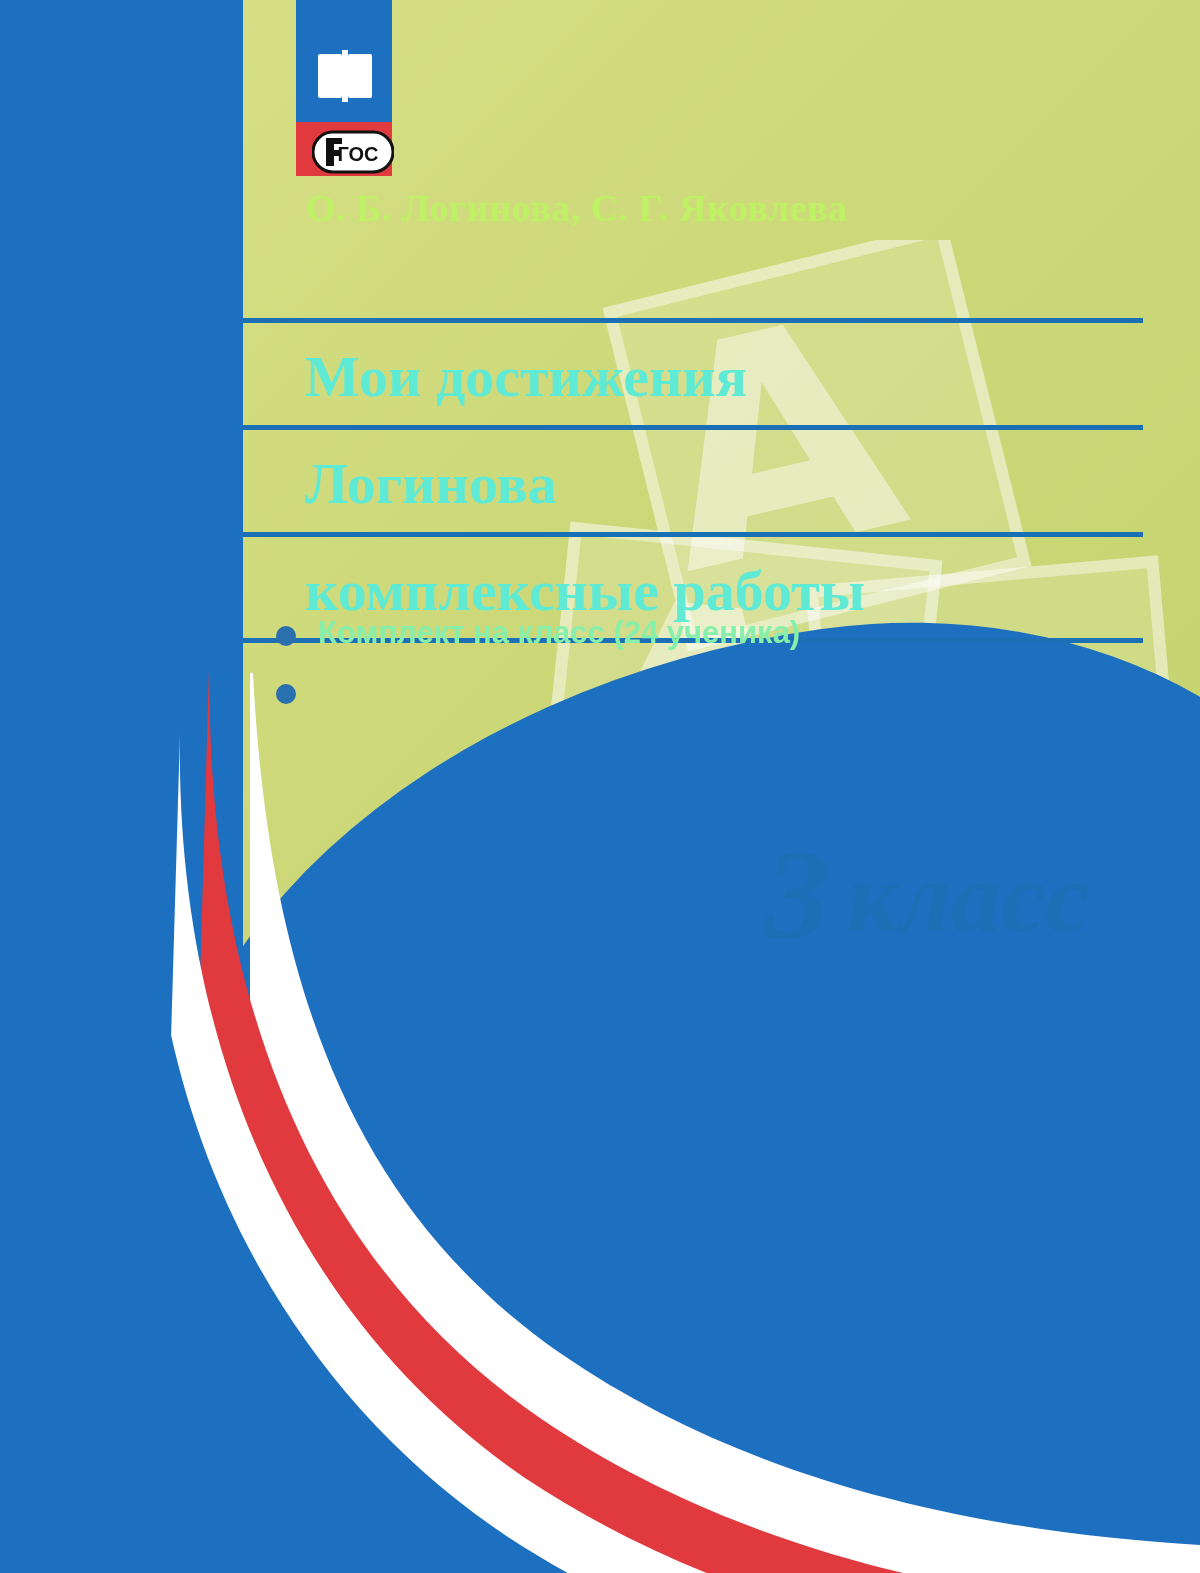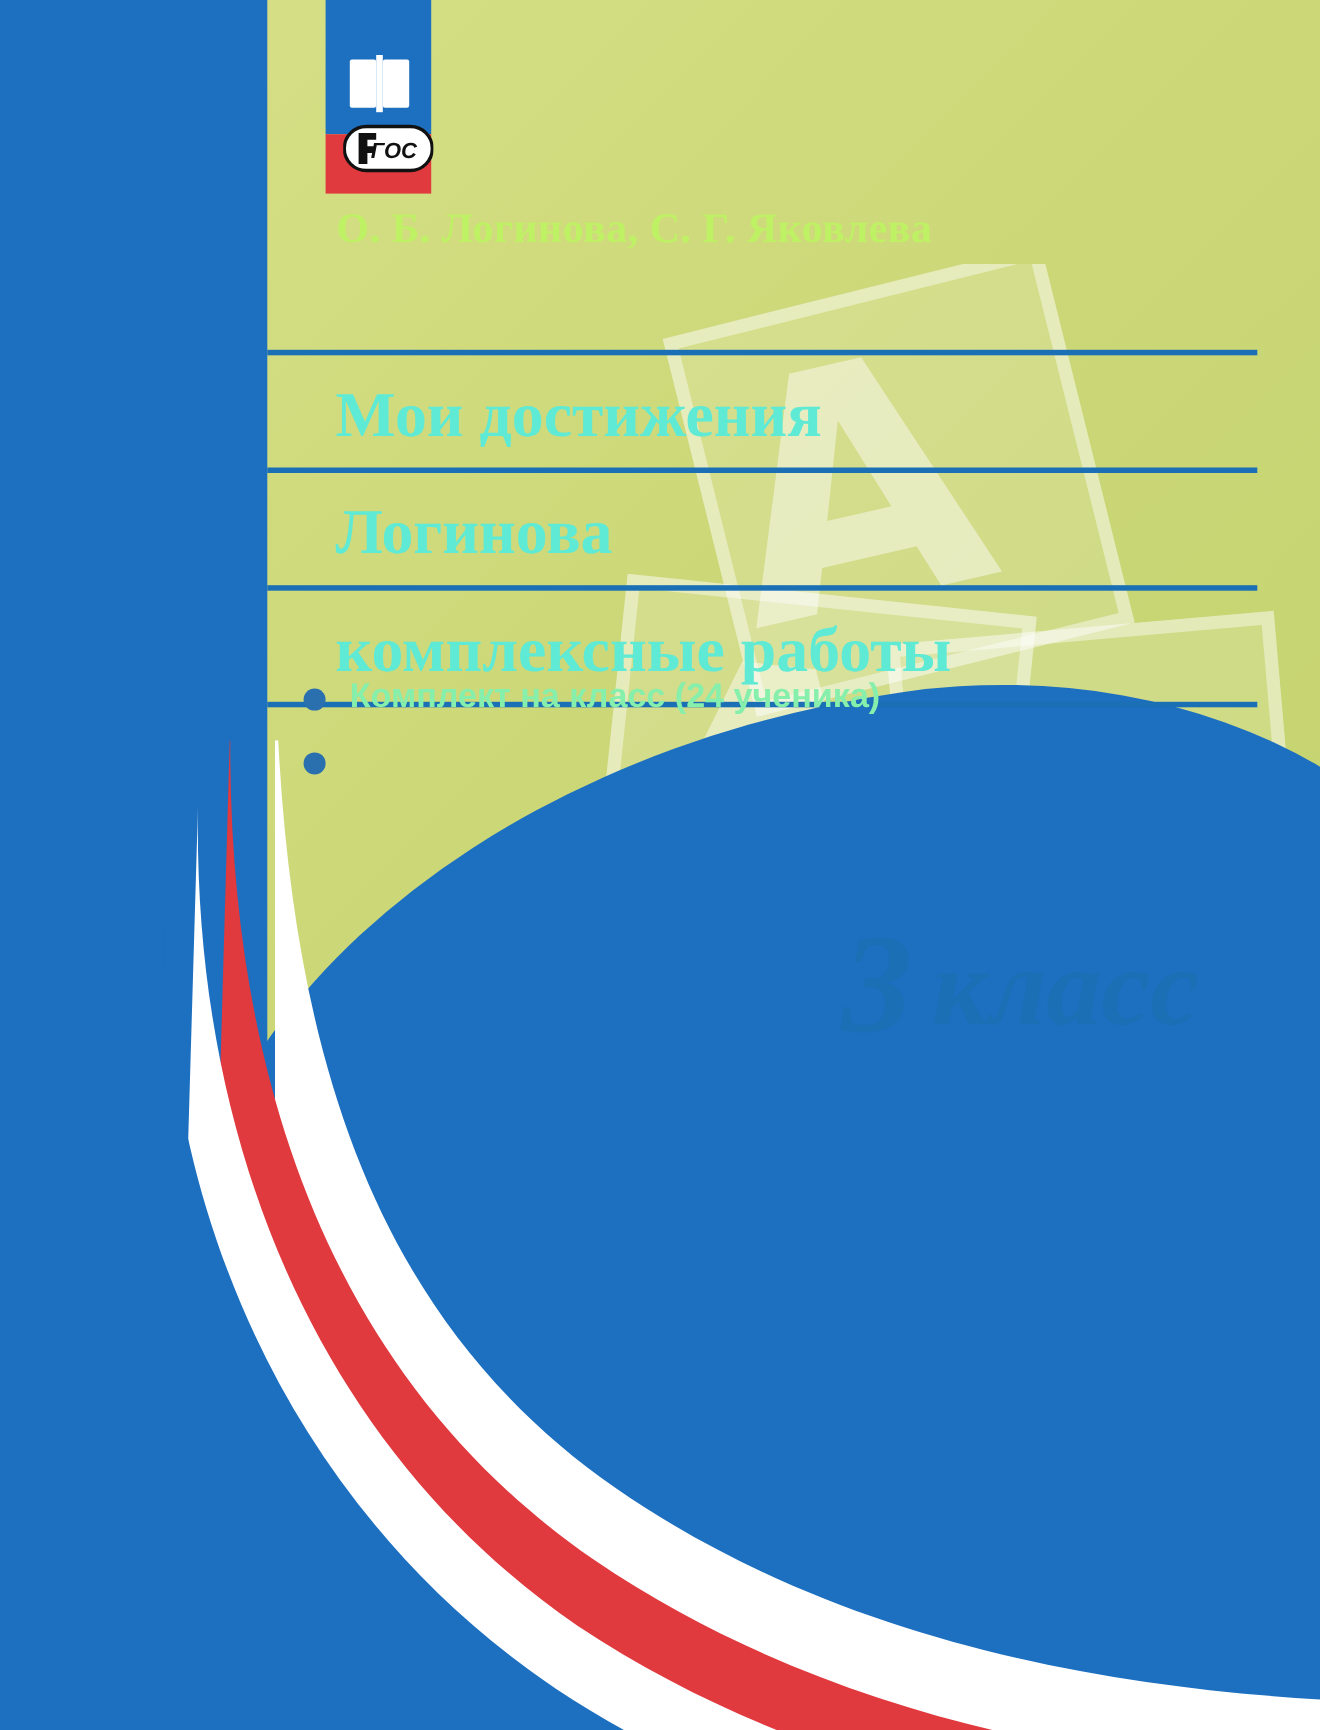--- a/index.html
+++ b/index.html
@@ -106,24 +106,23 @@
     width: 96px;
     height: 54px;
     background: #e03a3e;
   }
   .logo svg { position: absolute; left: 20px; top: 48px; }
 
   
   .fgos {
     position: absolute;
     left: 312px;
-    top: 107px;
+    top: 124px;
     width: 82px;
     height: 56px;
-    font-style: italic;
   }
 
   
   .authors {
     position: absolute;
     left: 306px;
     top: 186px;
     width: 820px;
     font-family: "Liberation Serif", serif;
     font-weight: 700;

